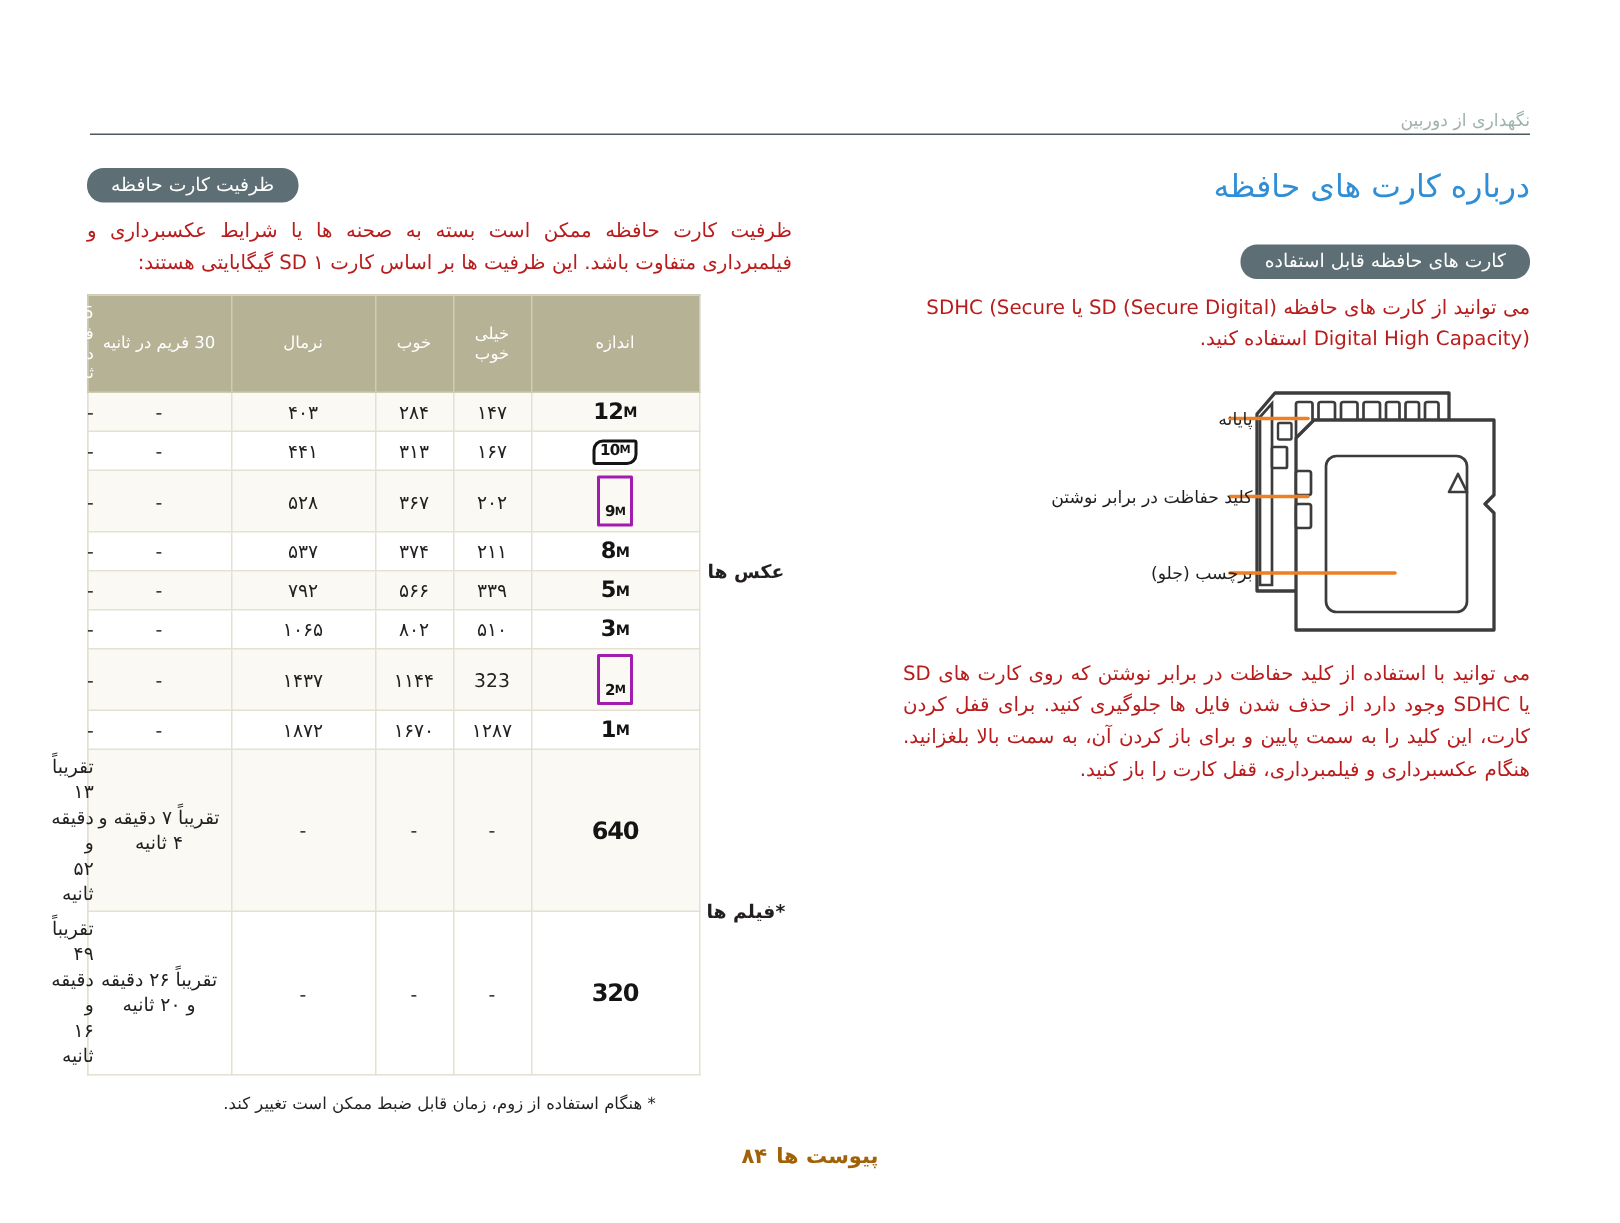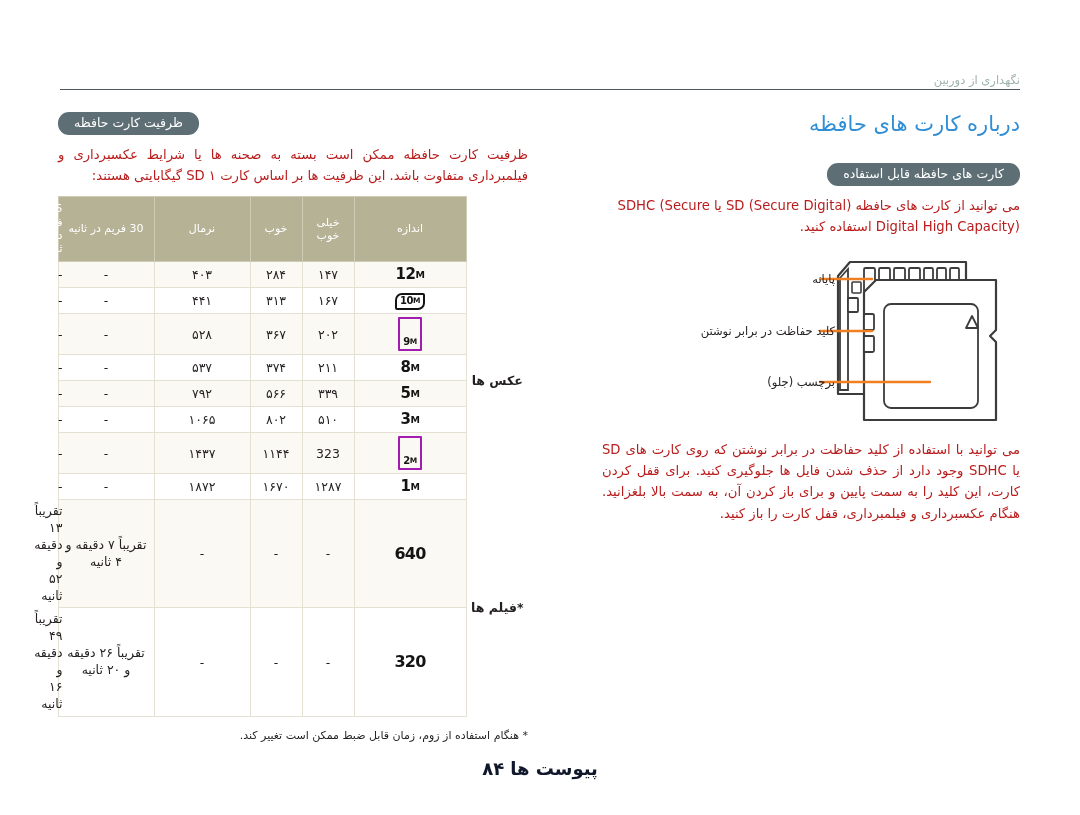--- a/index.html
+++ b/index.html
@@ -221,36 +221,36 @@
 
   
   .footnotes {
     width: 470px;
     direction: rtl;
     margin-top: 10px;
   }
   .footnote {
     font-size: 11px;
     line-height: 1.55;
-    text-align: right;
+    text-align: center;
     color: #231f20;
     margin: 0;
   }
 
   
   .page-footer {
     position: absolute;
     bottom: 36px;
     left: 0;
     width: 1080px;
     text-align: center;
     direction: rtl;
-    font-size: 18px;
+    font-size: 14px;
     font-weight: bold;
-    color: #0f172a;
+    color: #a16207;
     letter-spacing: 1px;
   }
   .page-footer .pg-num { margin-right: 6px; }
 </style>
 </head>
 <body>
 
 <div class="run-head">
   <span class="run-head-text">نگهداری از دوربین</span>
 </div>

